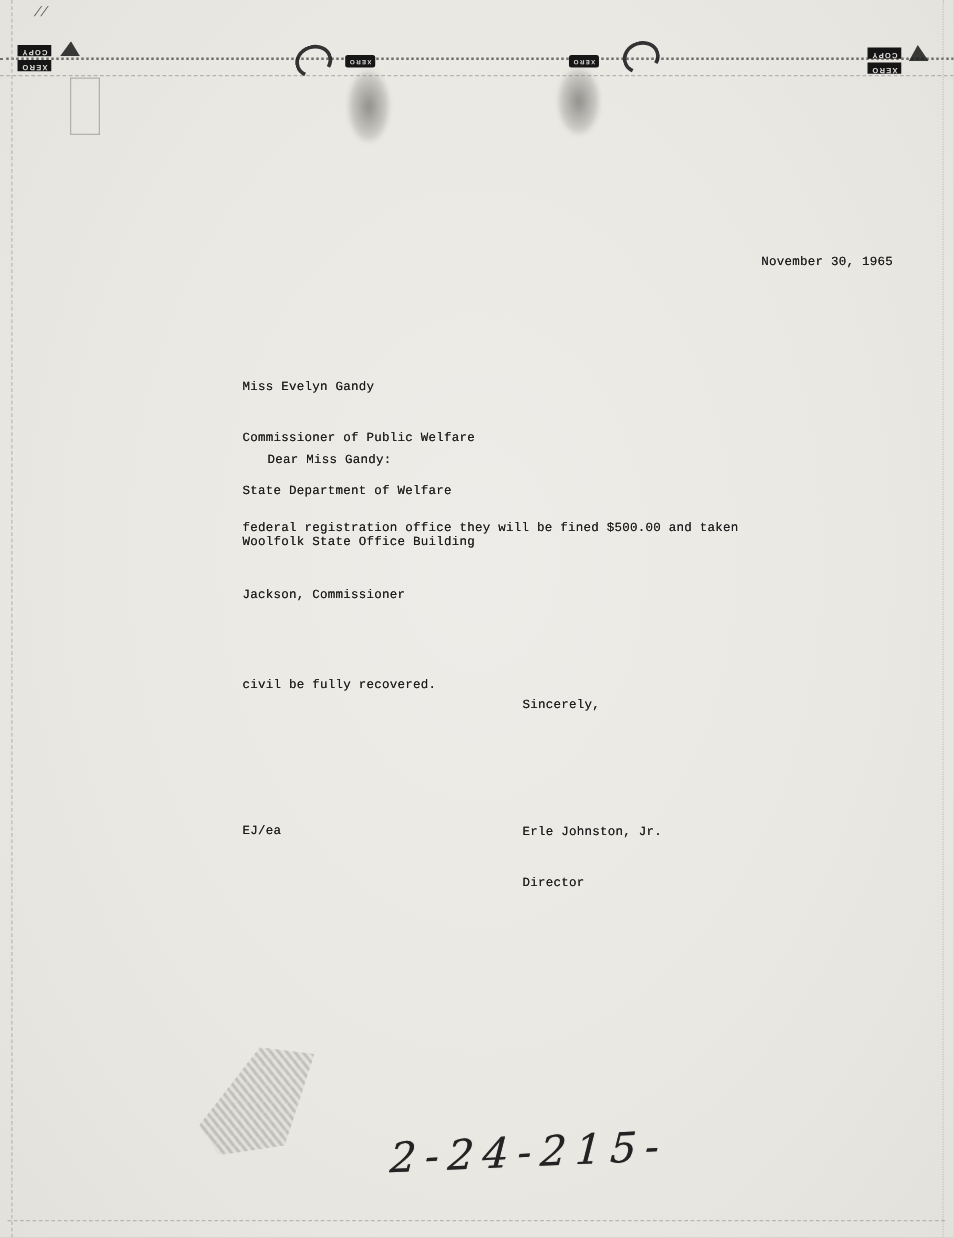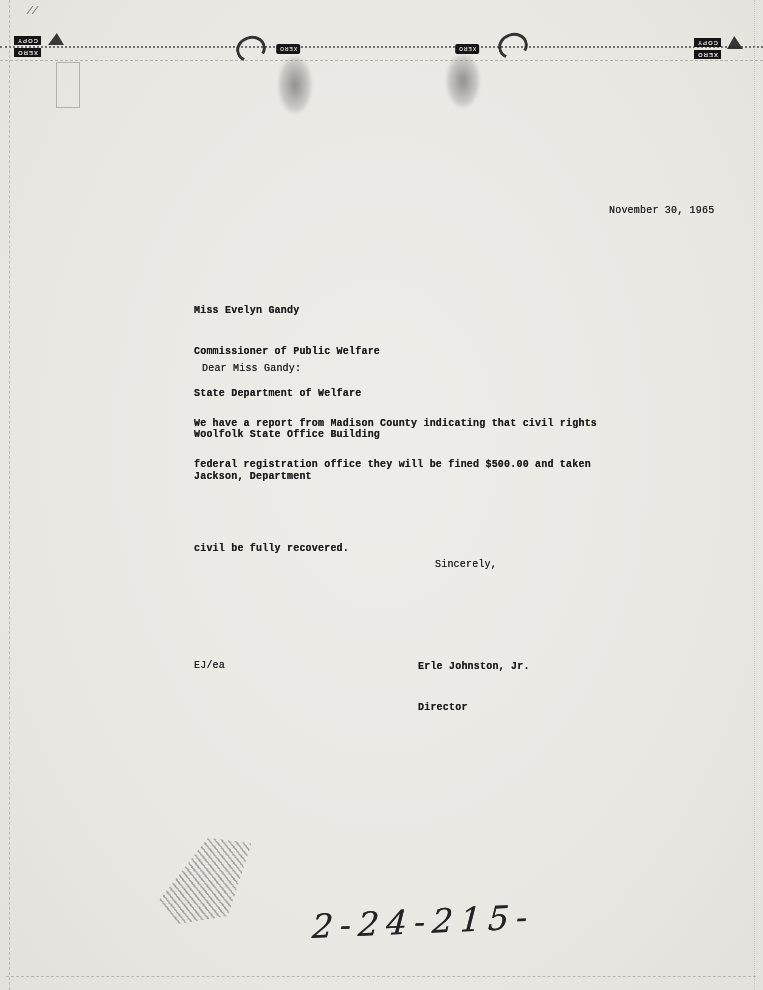--- a/index.html
+++ b/index.html
@@ -17,21 +17,21 @@
   .type{
     position:absolute;
     font-size:10px;
     line-height:13.8px;
     letter-spacing:0.2px;
     color:#1b1b1b;
     text-shadow:0 0 0.5px rgba(20,20,20,.75);
     white-space:pre;
     margin-left:44px;
   }
-  .tline{display:block;font-weight:bold;}
+  .tline{display:block;}
   
   .dotline-top{
     position:absolute;left:0;top:46px;width:763px;height:0;
     border-top:2px dotted #4a4a4a;opacity:.75;
   }
   .dotline-top2{
     position:absolute;left:0;top:60px;width:763px;height:0;
     border-top:1px dashed #8a8a86;opacity:.55;
   }
   .dotline-bottom{
@@ -141,36 +141,35 @@
   <div class="smudge" style="left:446px;top:54px;width:34px;height:54px;"></div>
   <div class="faint-box"></div>
 
   <div class="type" style="left:565px;top:204px;">November 30, 1965</div>
 
   <div class="type lh-tall" style="left:150px;top:276px;">
     <span class="tline">Miss Evelyn Gandy</span>
     <span class="tline">Commissioner of Public Welfare</span>
     <span class="tline">State Department of Welfare</span>
     <span class="tline">Woolfolk State Office Building</span>
-    <span class="tline">Jackson, Department</span>
+    <span class="tline">Jackson, Commissioner</span>
   </div>
 
-  <div class="type" style="left:142px;top:362px;padding-left:16px;">Dear Miss Gandy:</div>
+  <div class="type" style="left:154px;top:362px;padding-left:16px;">Dear Miss Gandy:</div>
 
   <div class="type" style="left:150px;top:389px;">
-    <span class="tline">We have a report from Madison County indicating that civil rights</span>
     <span class="tline">federal registration office they will be fined $500.00 and taken</span>
   </div>
 
 
   <div class="type" style="left:150px;top:514px;">
     <span class="tline">civil be fully recovered.</span>
   </div>
 
-  <div class="type" style="left:391px;top:558px;">Sincerely,</div>
+  <div class="type" style="left:374px;top:558px;">Sincerely,</div>
 
   <div class="type" style="left:374px;top:632px;">
     <span class="tline">Erle Johnston, Jr.</span>
     <span class="tline">Director</span>
   </div>
 
   <div class="type" style="left:150px;top:659px;">EJ/ea</div>
 
   <div class="scribble"></div>
   <div class="handwritten">2-24-215-</div>

